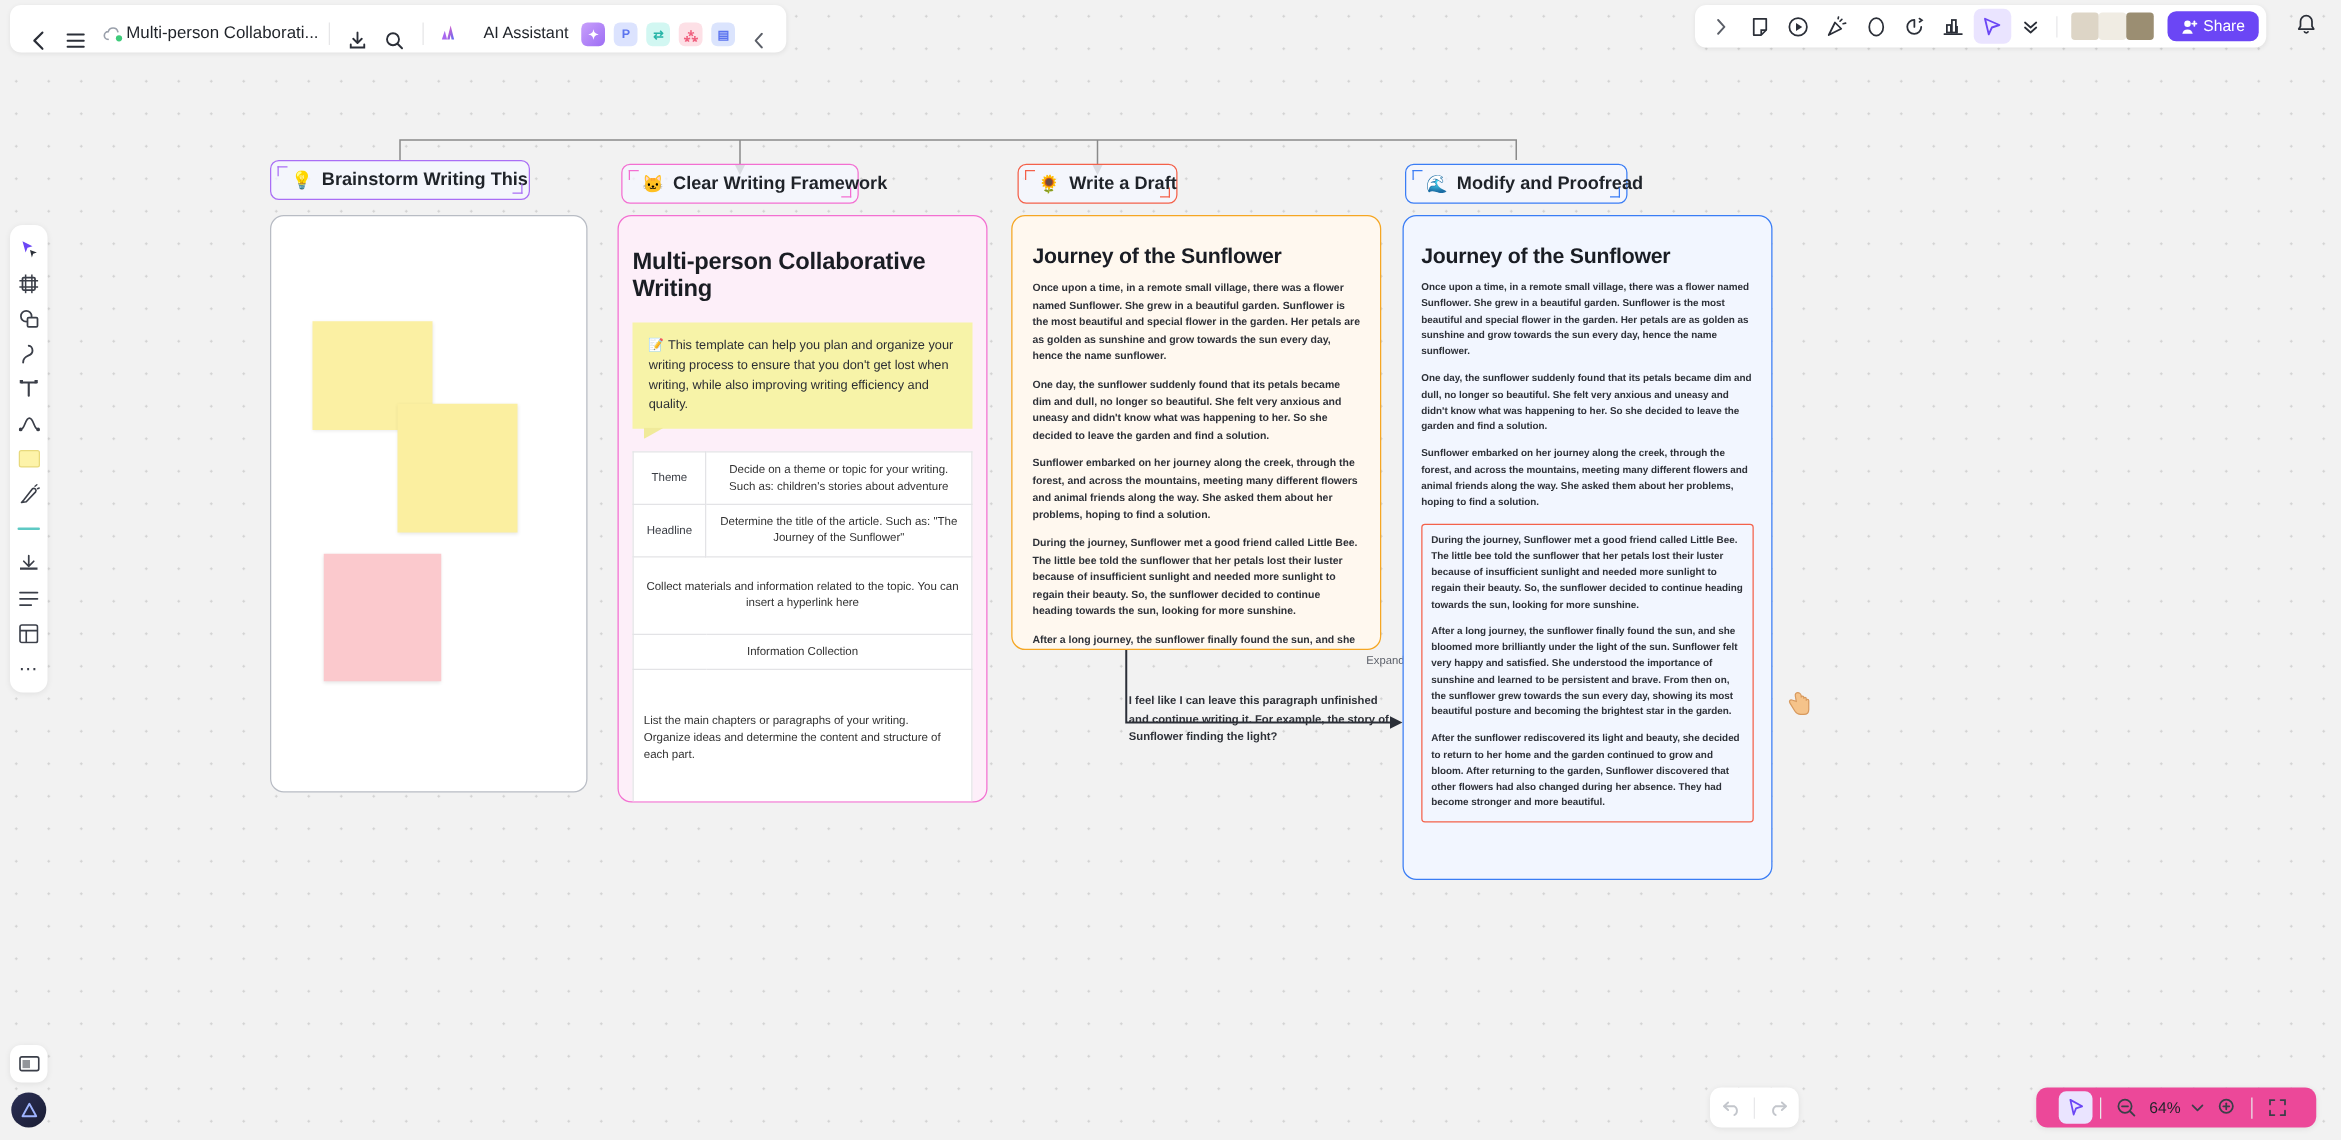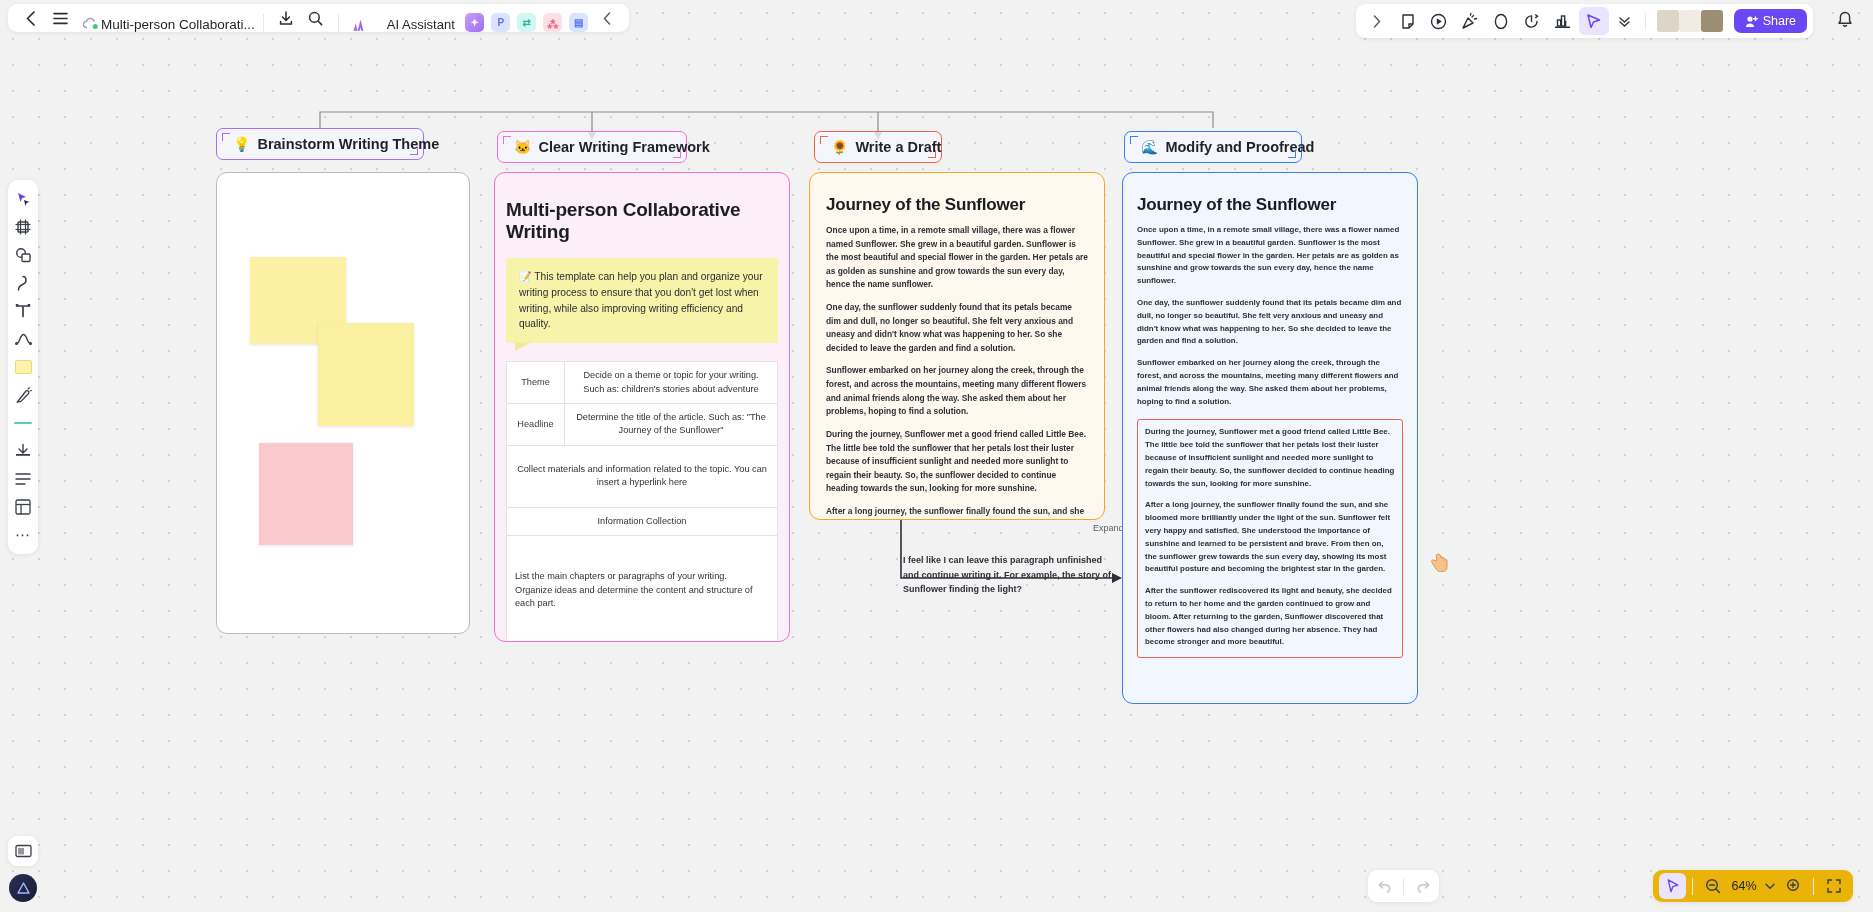--- a/index.html
+++ b/index.html
@@ -8,23 +8,23 @@
     font-family: "Liberation Sans", sans-serif;
     background:#f2f2f2;
     background-image: radial-gradient(circle, #d2d2d2 1px, transparent 1.1px);
     background-size: 26px 26px;
     position:relative;
     color:#1f2329;
   }
 
   
   .topbar-left{
-    position:absolute; left:8px; top:4px; height:28px;
-    background:#fff; border-radius:9px; display:flex; align-items:flex-end;
-    padding:0 8px; gap:2px; box-shadow:0 1px 4px rgba(0,0,0,.07);
+    position:absolute; left:8px; top:4px; height:38px;
+    background:#fff; border-radius:9px; display:flex; align-items:flex-start;
+    padding:14px 8px; gap:2px; box-shadow:0 1px 4px rgba(0,0,0,.07);
   }
   .tb-btn{
     width:28px;height:28px;border-radius:6px;display:flex;align-items:center;
     justify-content:center;color:#3f4450;cursor:pointer;font-size:15px;
   }
   .tb-sep{width:1px;height:18px;background:#e6e6e8;margin:0 6px;}
   .doc-title{font-size:13.5px;color:#1f2329;white-space:nowrap;max-width:160px;overflow:hidden;text-overflow:ellipsis;}
   .cloud-ic{position:relative;width:18px;height:18px;display:inline-flex;align-items:center;justify-content:center;}
   .ai-chip{display:flex;align-items:center;gap:19px;font-size:13px;color:#1f2329;padding:0 6px;cursor:pointer;white-space:nowrap;}
   .ai-logo{width:15px;height:14px;}
@@ -60,22 +60,22 @@
   }
   .bl-btn{width:30px;height:30px;background:#fff;border-radius:9px;box-shadow:0 1px 5px rgba(0,0,0,.08);display:flex;align-items:center;justify-content:center;cursor:pointer;color:#3b3f49;}
   .bl-avatar{width:28px;height:28px;border-radius:50%;background:linear-gradient(135deg,#2b2f55,#1a1d33);display:flex;align-items:center;justify-content:center;cursor:pointer;}
 
   
   .undo-group{
     position:absolute;right:434px;bottom:10px;height:32px;background:#fff;border-radius:9px;
     box-shadow:0 1px 5px rgba(0,0,0,.08);display:flex;align-items:center;padding:0 4px;
   }
   .zoom-group{
-    position:absolute;right:20px;bottom:10px;height:32px;background:#eab308;border-radius:9px;
-    box-shadow:0 1px 5px rgba(0,0,0,.08);display:flex;align-items:center;padding:0 6px;gap:2px;
+    position:absolute;right:20px;bottom:10px;height:32px;background:#ec4899;border-radius:9px;
+    box-shadow:0 1px 5px rgba(0,0,0,.08);display:flex;align-items:center;padding:0 18px;gap:2px;
   }
   .zg-btn{width:27px;height:26px;display:flex;align-items:center;justify-content:center;border-radius:6px;cursor:pointer;color:#3b3f49;}
   .zg-btn.active{background:#eae4ff;color:#6b46f5;}
   .zoom-val{font-size:12.5px;color:#1f2329;min-width:32px;text-align:center;cursor:pointer;}
   .vsep{width:1px;height:17px;background:#e8e8ea;margin:0 4px;}
 
   
   .connectors{position:absolute;left:0;top:0;width:100%;height:100%;pointer-events:none;}
 
   
@@ -430,21 +430,21 @@
           <path d="M4.5 13 L1 13 L1 9.5"></path>
         </g>
       </svg>
   </div>
 </div>
 
 <div class="sec-head" style="left:216px;top:128px;width:208px;border-color:#a96ef5;">
   <span class="corner c-tl" style="border-color:#a96ef5;"></span>
   <span class="corner c-br" style="border-color:#a96ef5;"></span>
   <span class="emo">💡</span>
-  <span>Brainstorm Writing Theme</span>
+  <span>Brainstorm Writing This</span>
 </div>
 
 <div class="sec-head" style="left:497px;top:131px;width:190px;border-color:#f36fd1;">
   <span class="corner c-tl" style="border-color:#f36fd1;"></span>
   <span class="corner c-br" style="border-color:#f36fd1;"></span>
   <span class="emo">🐱</span>
   <span>Clear Writing Framework</span>
 </div>
 
 <div class="sec-head" style="left:814px;top:131px;width:128px;border-color:#f4614a;">

